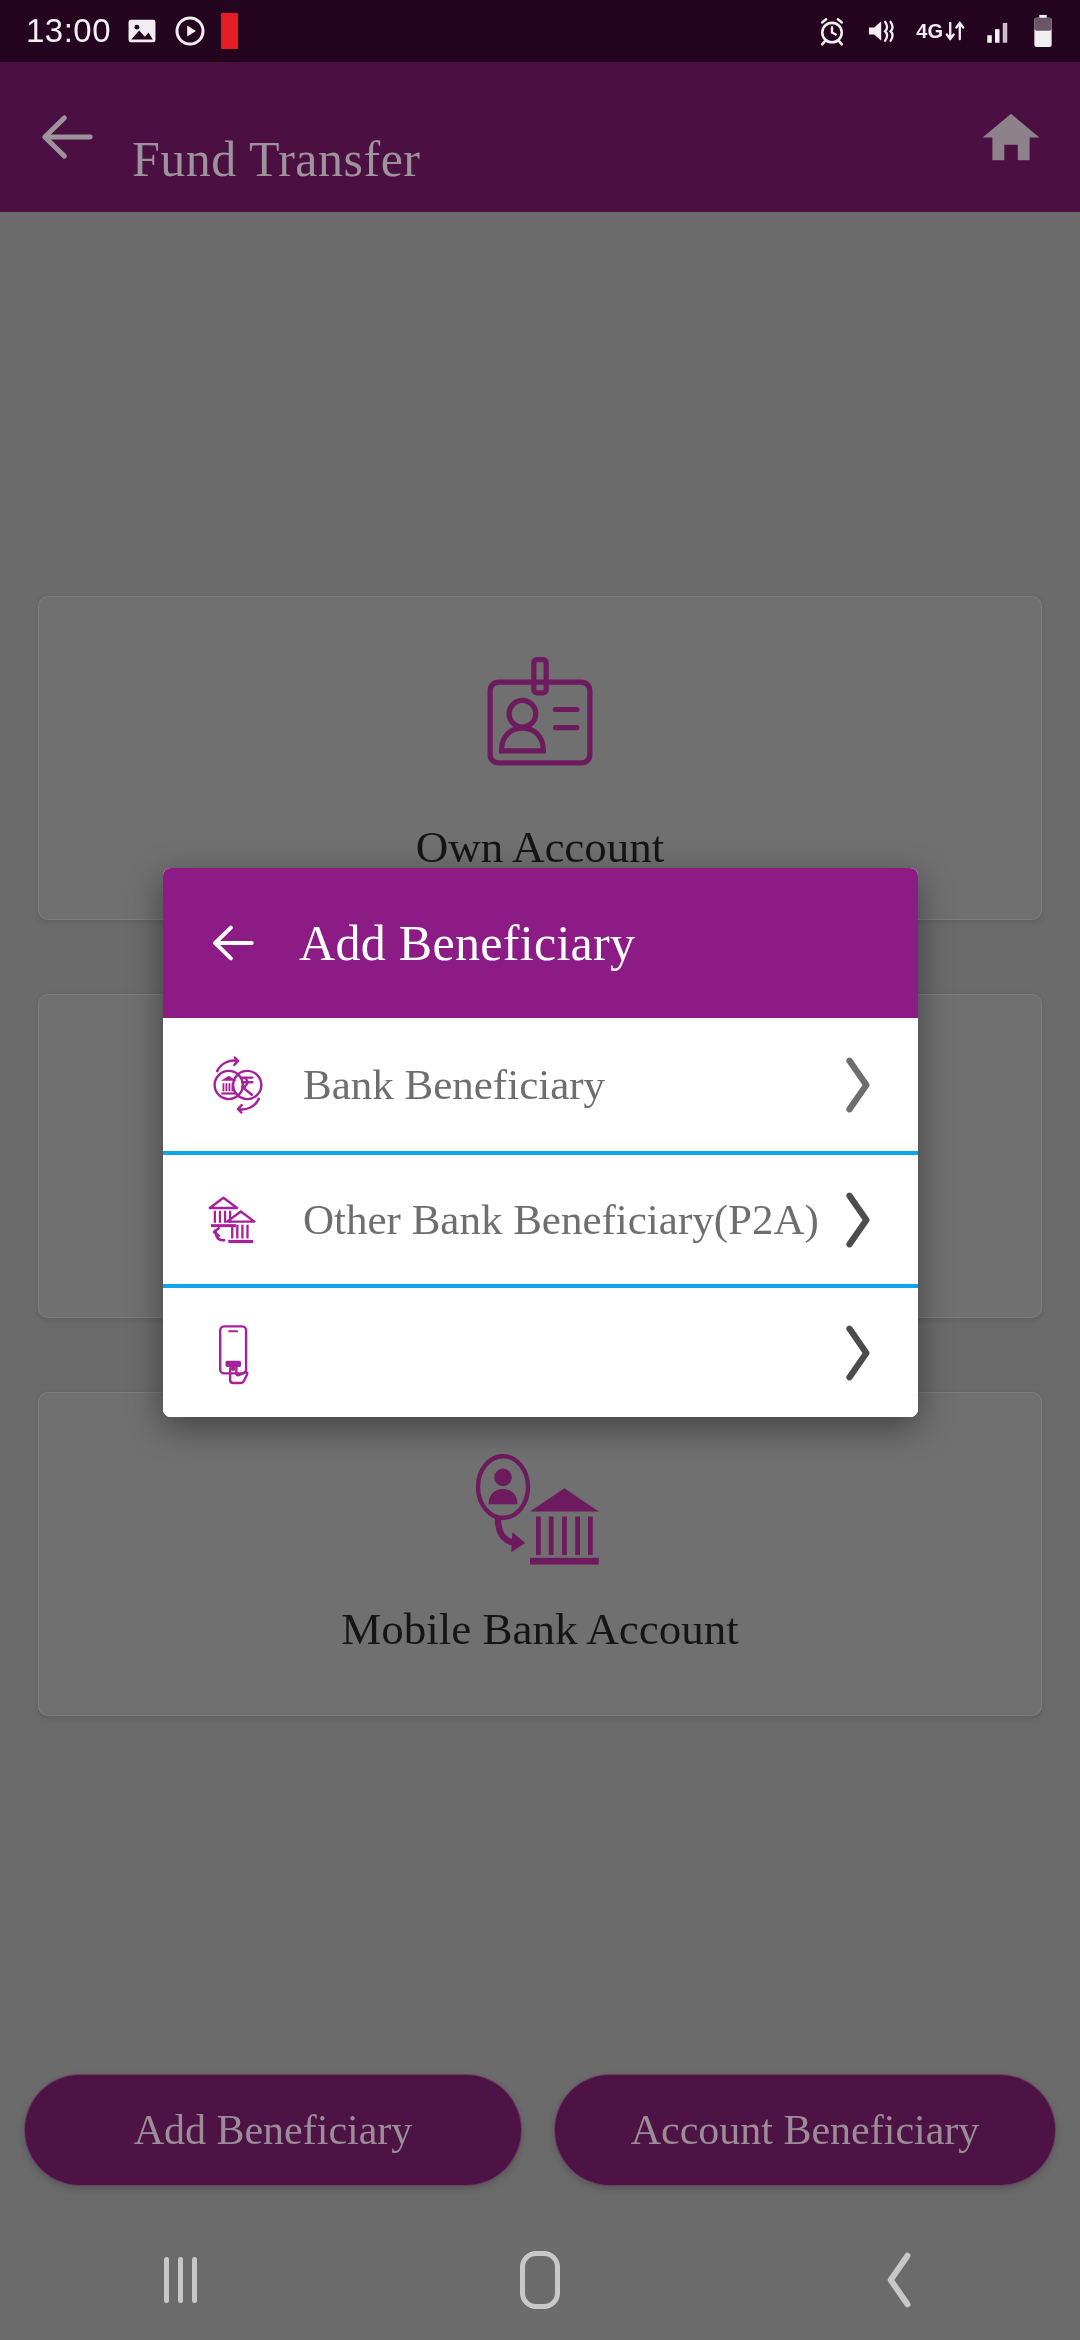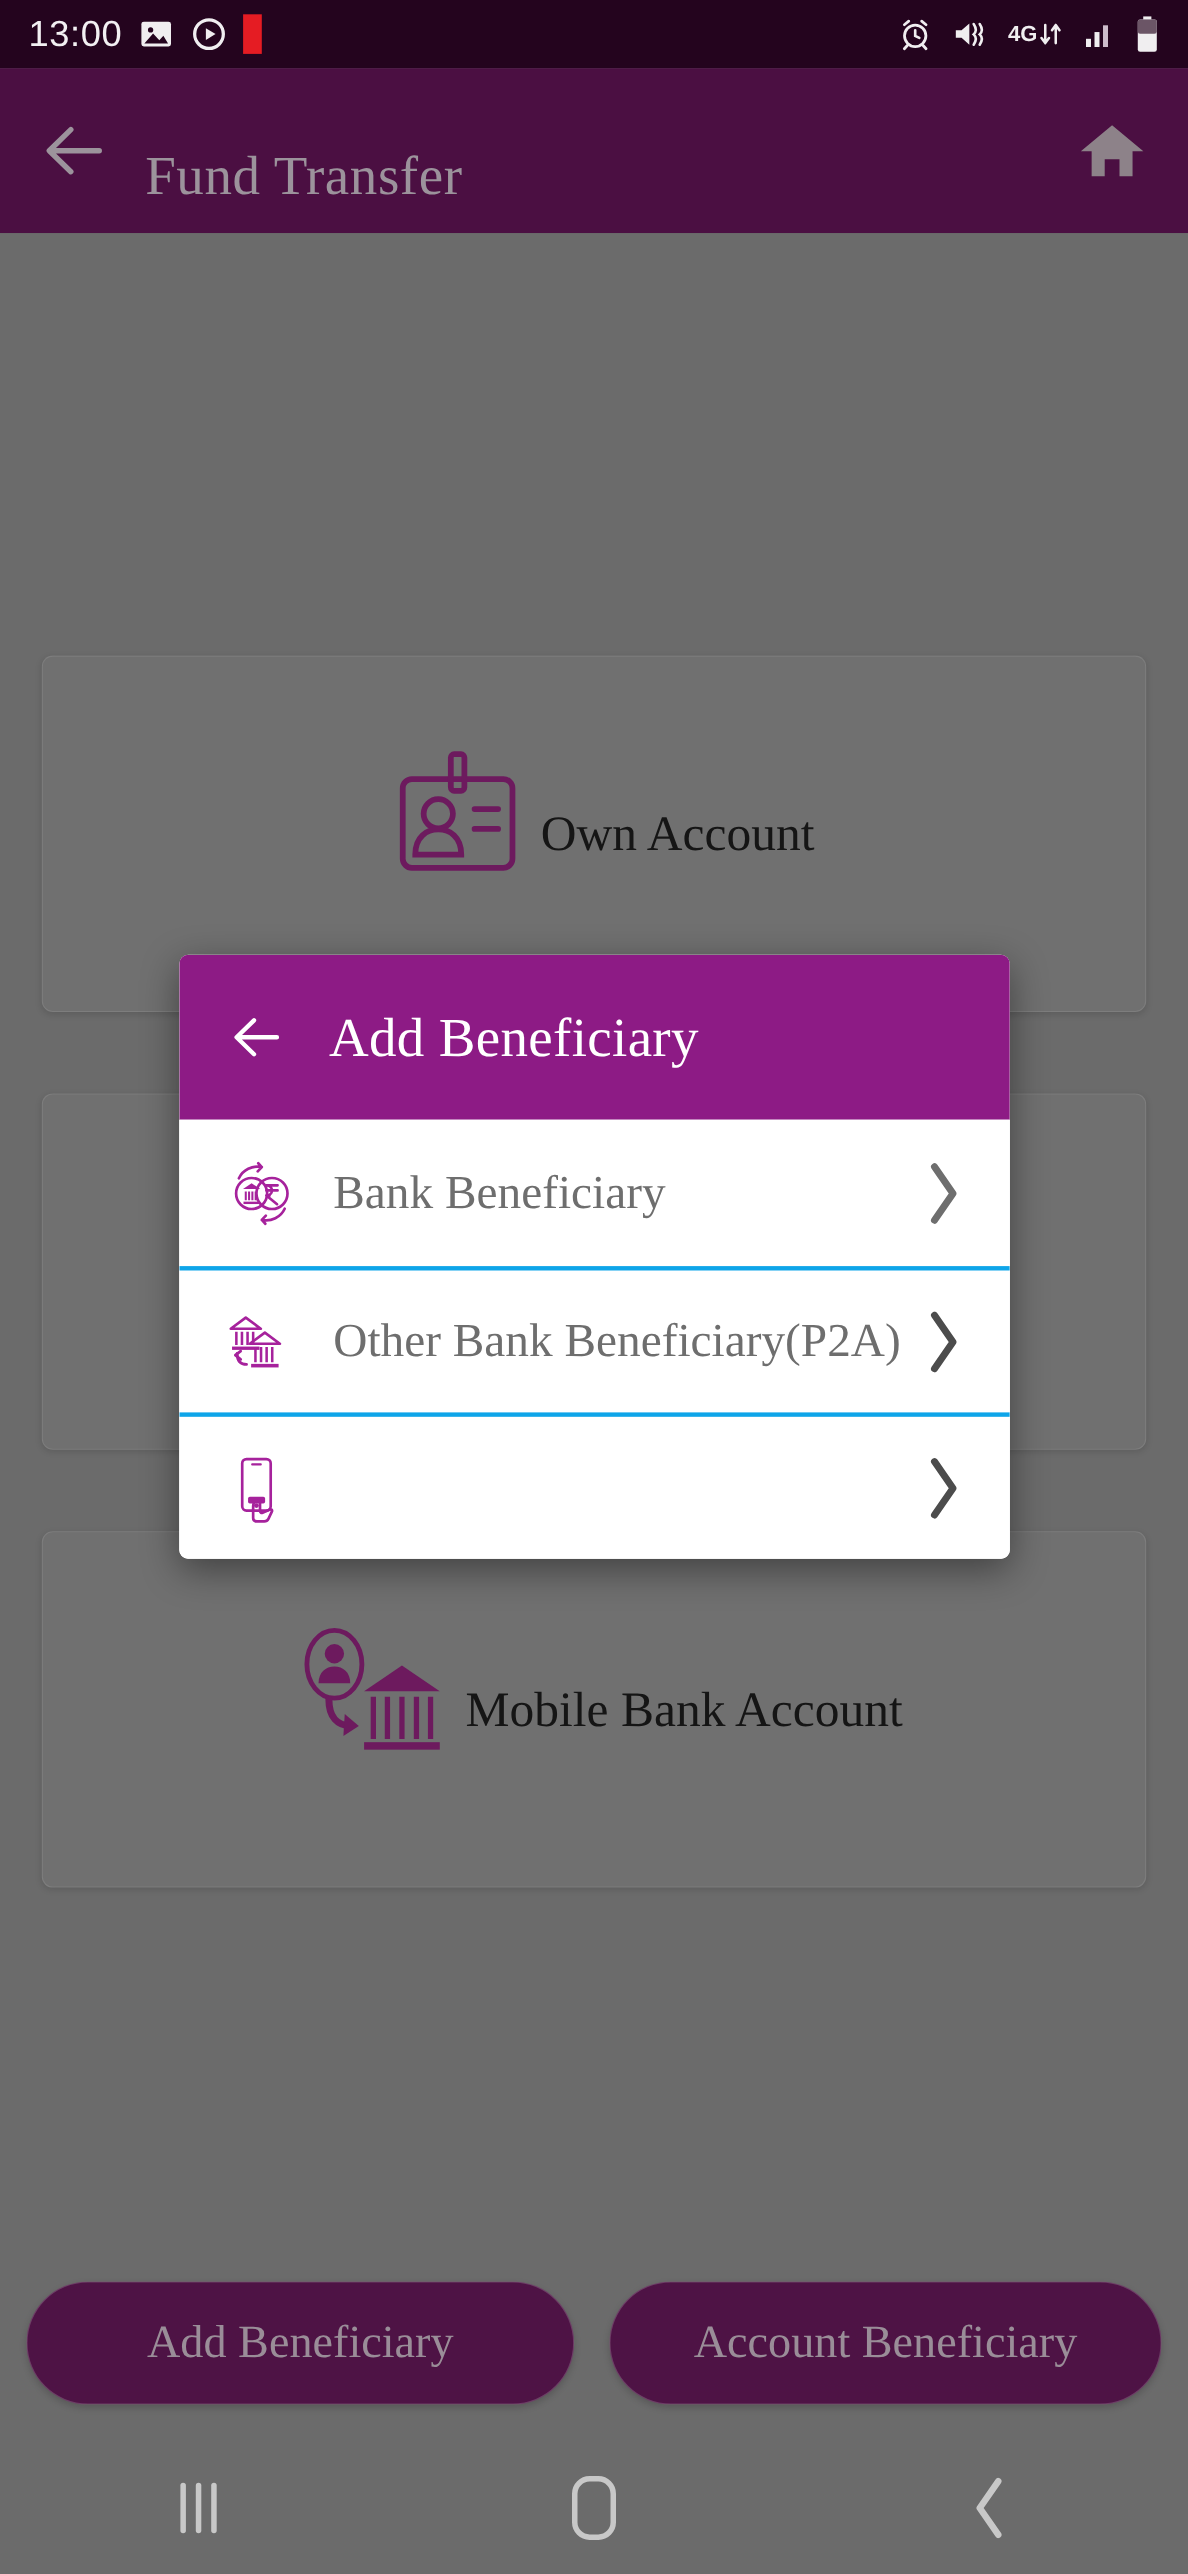--- a/index.html
+++ b/index.html
@@ -68,21 +68,21 @@
     background:#6b6b6b;
   }
 
   .card {
     position:absolute;
     left:38px; width:1004px;
     background:rgba(255,255,255,0.035);
     border:1px solid rgba(255,255,255,0.09);
     border-radius:10px;
     box-shadow:0 2px 6px rgba(0,0,0,0.12);
-    display:flex; flex-direction:row;
+    display:flex; flex-direction:column;
     align-items:center; justify-content:center;
   }
   #card-own   { top:384px;  height:324px; }
   #card-mid   { top:782px;  height:324px; }
   #card-other { top:1180px; height:324px; }
 
   .card-icon { margin-bottom:26px; }
   .card-label {
     font-size:45px;
     color:#151515;

